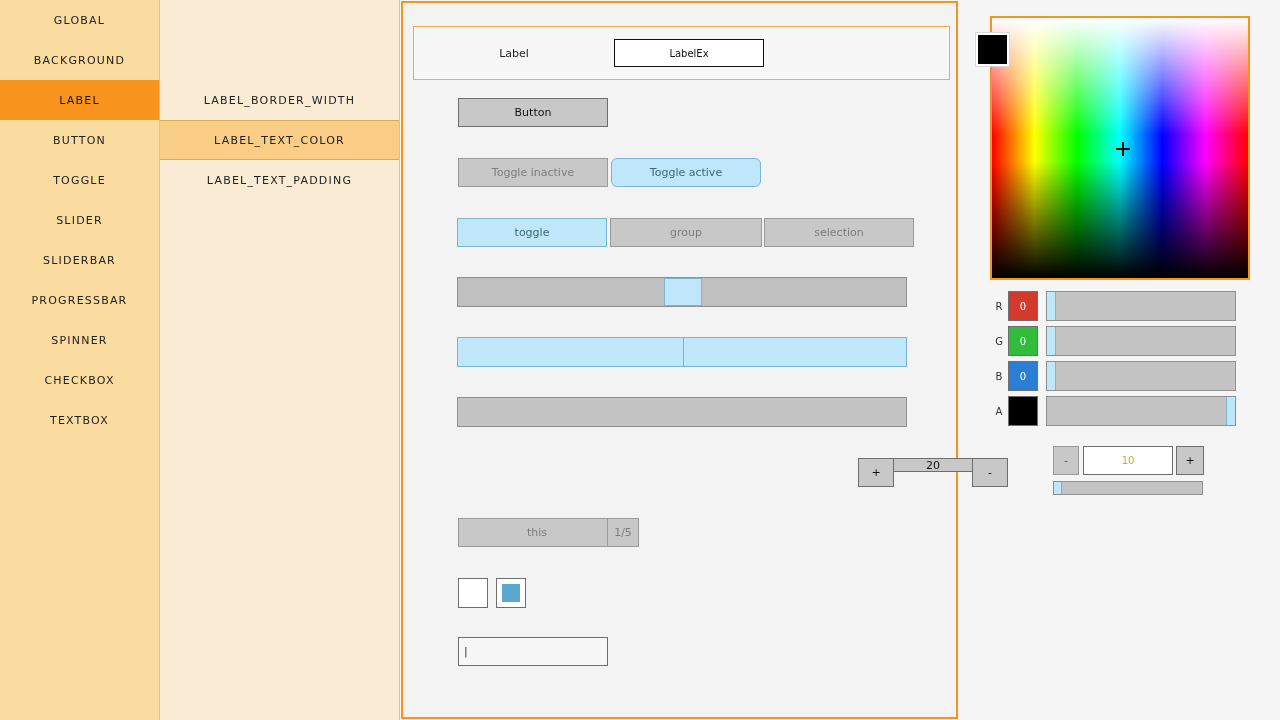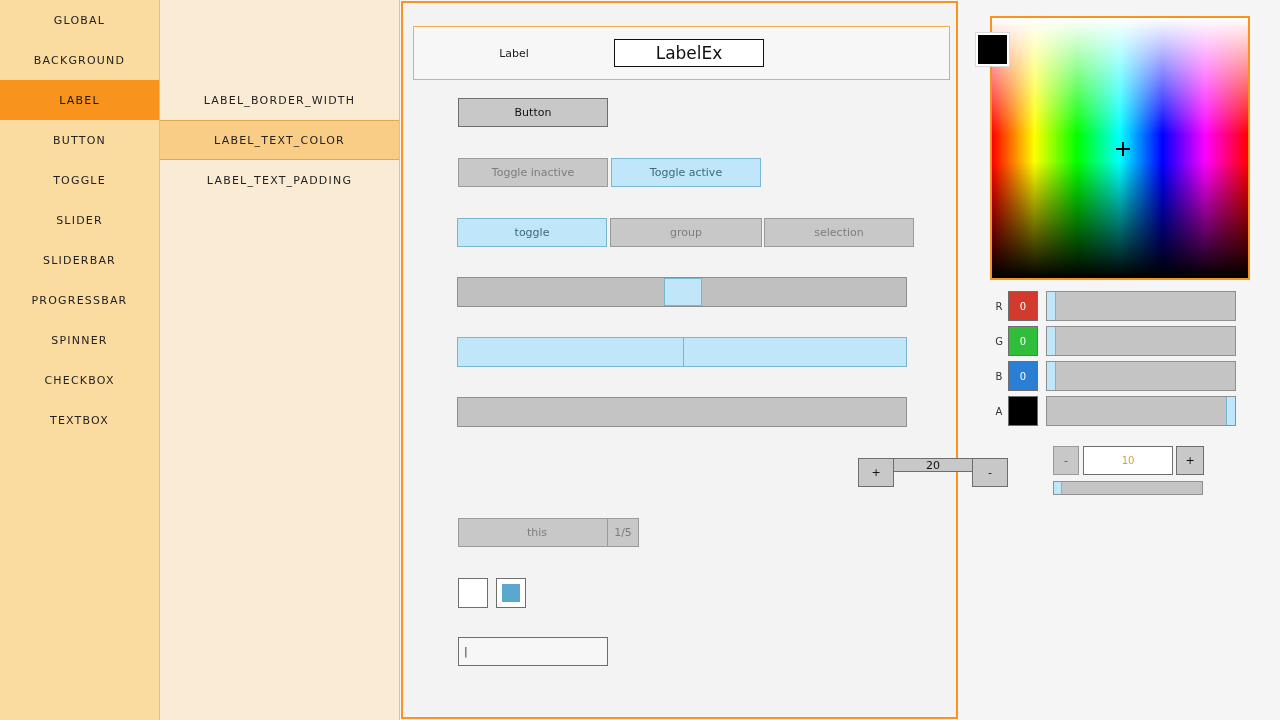--- a/index.html
+++ b/index.html
@@ -77,21 +77,21 @@
   }
   .label-group .lg-title {
     width: 200px; text-align: center;
     font-size: 11px; color: #222;
   }
   .label-group .lg-field {
     width: 150px; height: 28px;
     background: #ffffff;
     border: 1px solid #111;
     display: flex; align-items: center; justify-content: center;
-    font-size: 17px; color: #111;
+    font-size: 10px; color: #111;
   }
 
   .btn {
     position: absolute;
     background: #c8c8c8;
     border: 1px solid #6e6e6e;
     display: flex; align-items: center; justify-content: center;
     font-size: 11px; color: #111;
     user-select: none;
   }
@@ -101,21 +101,21 @@
     color: #3a6a7d;
   }
   .btn.greyflat {
     background: #c8c8c8;
     border: 1px solid #9a9a9a;
     color: #7d7d7d;
   }
 
   #main-button   { left: 55px; top: 95px;  width: 150px; height: 29px; }
   #toggle-inactive { left: 55px; top: 155px; width: 150px; height: 29px; }
-  #toggle-active { left: 208px; top: 155px; width: 150px; height: 29px; }
+  #toggle-active { left: 208px; top: 155px; width: 150px; height: 29px; border-radius: 6px; }
 
   #tg-toggle    { left: 54px;  top: 215px; width: 150px; height: 29px; }
   #tg-group     { left: 207px; top: 215px; width: 152px; height: 29px; }
   #tg-selection { left: 361px; top: 215px; width: 150px; height: 29px; }
 
   .slider-track {
     position: absolute;
     background: #c0c0c0;
     border: 1px solid #8f8f8f;
   }

